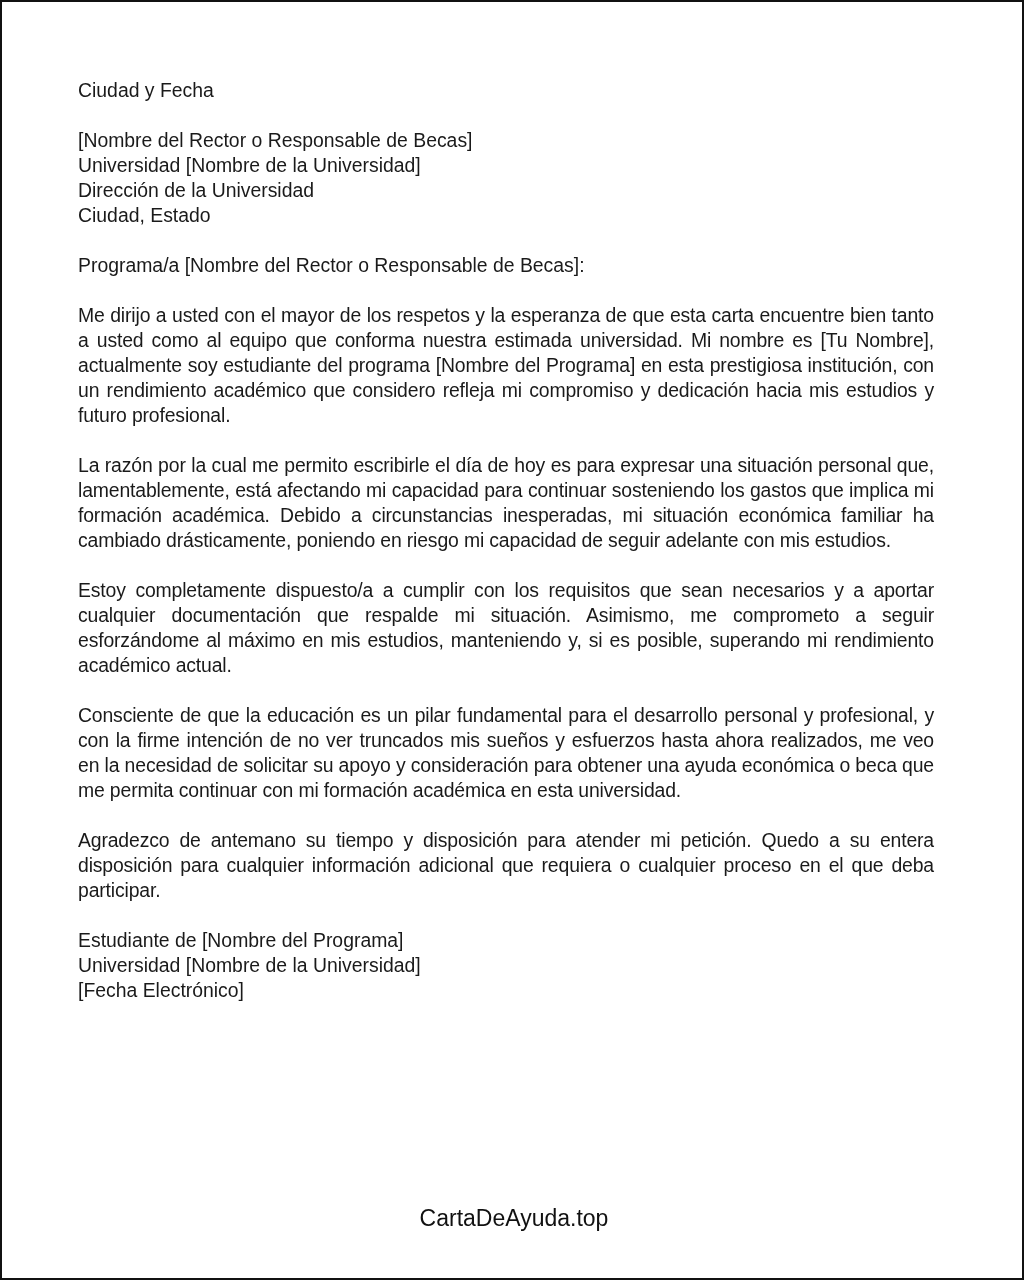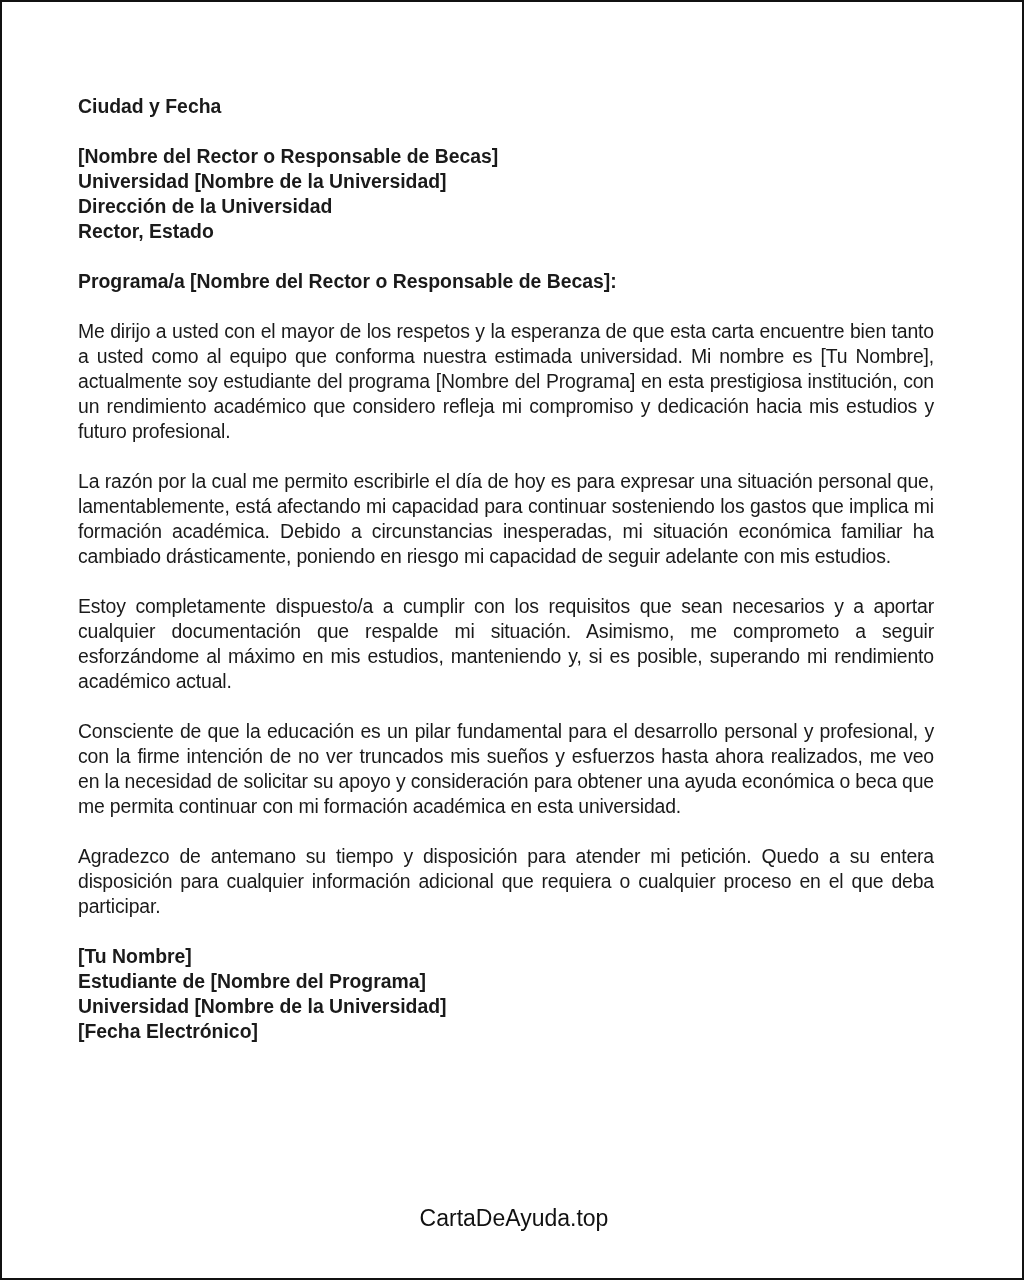--- a/index.html
+++ b/index.html
@@ -26,21 +26,21 @@
     }
     .letter {
       position: absolute;
       left: 76px;
       top: 76px;
       width: 872px;
       font-size: 19.4px;
       line-height: 25px;
     }
     .line { display: block; white-space: nowrap; }
-    .block { margin: 16px 0 25px 0; font-weight: bold; }
+    .block { margin: 0 0 25px 0; }
     .para {
       margin: 0 16px 25px 0;
       text-align: justify;
       text-align-last: left;
       letter-spacing: -0.15px;
     }
     .footer {
       position: absolute;
       left: 0;
       width: 1024px;
@@ -58,36 +58,35 @@
   <div class="letter">
 
     <div class="block">
       <span class="line">Ciudad y Fecha</span>
     </div>
 
     <div class="block">
       <span class="line">[Nombre del Rector o Responsable de Becas]</span>
       <span class="line">Universidad [Nombre de la Universidad]</span>
       <span class="line">Dirección de la Universidad</span>
-      <span class="line">Rector, Estado</span>
+      <span class="line">Ciudad, Estado</span>
     </div>
 
     <div class="block">
       <span class="line">Programa/a [Nombre del Rector o Responsable de Becas]:</span>
     </div>
 
     <p class="para">Me dirijo a usted con el mayor de los respetos y la esperanza de que esta carta encuentre bien tanto a usted como al equipo que conforma nuestra estimada universidad. Mi nombre es [Tu Nombre], actualmente soy estudiante del programa [Nombre del Programa] en esta prestigiosa institución, con un rendimiento académico que considero refleja mi compromiso y dedicación hacia mis estudios y futuro profesional.</p>
     <p class="para">La razón por la cual me permito escribirle el día de hoy es para expresar una situación personal que, lamentablemente, está afectando mi capacidad para continuar sosteniendo los gastos que implica mi formación académica. Debido a circunstancias inesperadas, mi situación económica familiar ha cambiado drásticamente, poniendo en riesgo mi capacidad de seguir adelante con mis estudios.</p>
     <p class="para">Estoy completamente dispuesto/a a cumplir con los requisitos que sean necesarios y a aportar cualquier documentación que respalde mi situación. Asimismo, me comprometo a seguir esforzándome al máximo en mis estudios, manteniendo y, si es posible, superando mi rendimiento académico actual.</p>
     <p class="para">Consciente de que la educación es un pilar fundamental para el desarrollo personal y profesional, y con la firme intención de no ver truncados mis sueños y esfuerzos hasta ahora realizados, me veo en la necesidad de solicitar su apoyo y consideración para obtener una ayuda económica o beca que me permita continuar con mi formación académica en esta universidad.</p>
     <p class="para">Agradezco de antemano su tiempo y disposición para atender mi petición. Quedo a su entera disposición para cualquier información adicional que requiera o cualquier proceso en el que deba participar.</p>
 
 
     <div class="block">
-      <span class="line">[Tu Nombre]</span>
       <span class="line">Estudiante de [Nombre del Programa]</span>
       <span class="line">Universidad [Nombre de la Universidad]</span>
       <span class="line">[Fecha Electrónico]</span>
     </div>
 
   </div>
 
   <div class="footer">CartaDeAyuda.top</div>
 </div>
 

